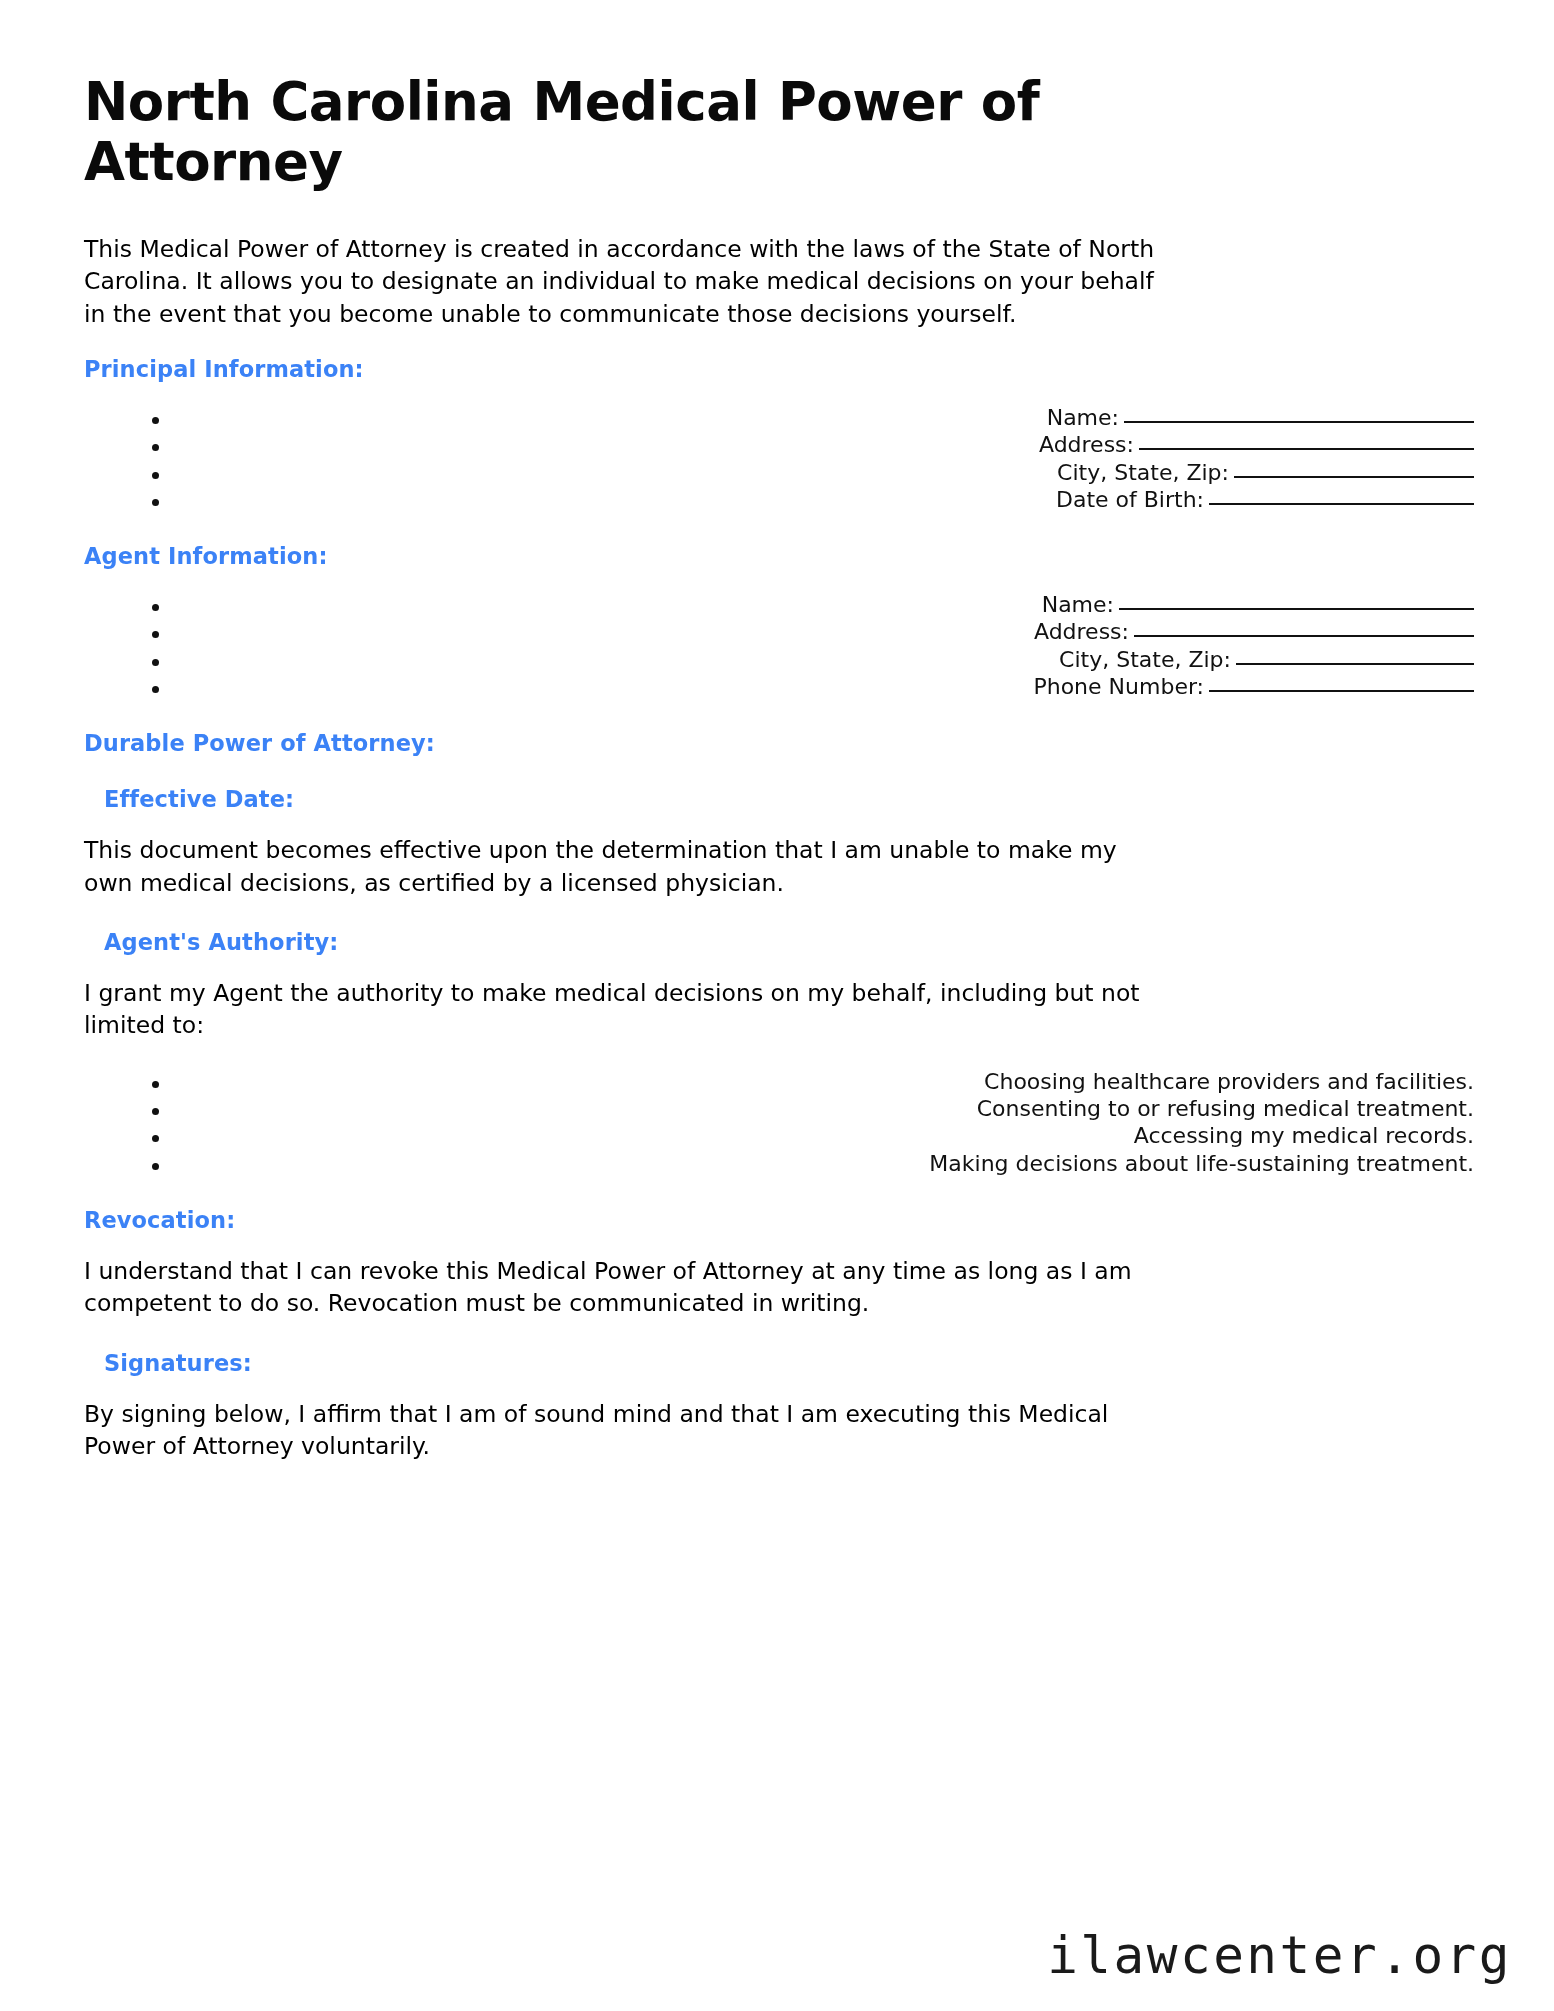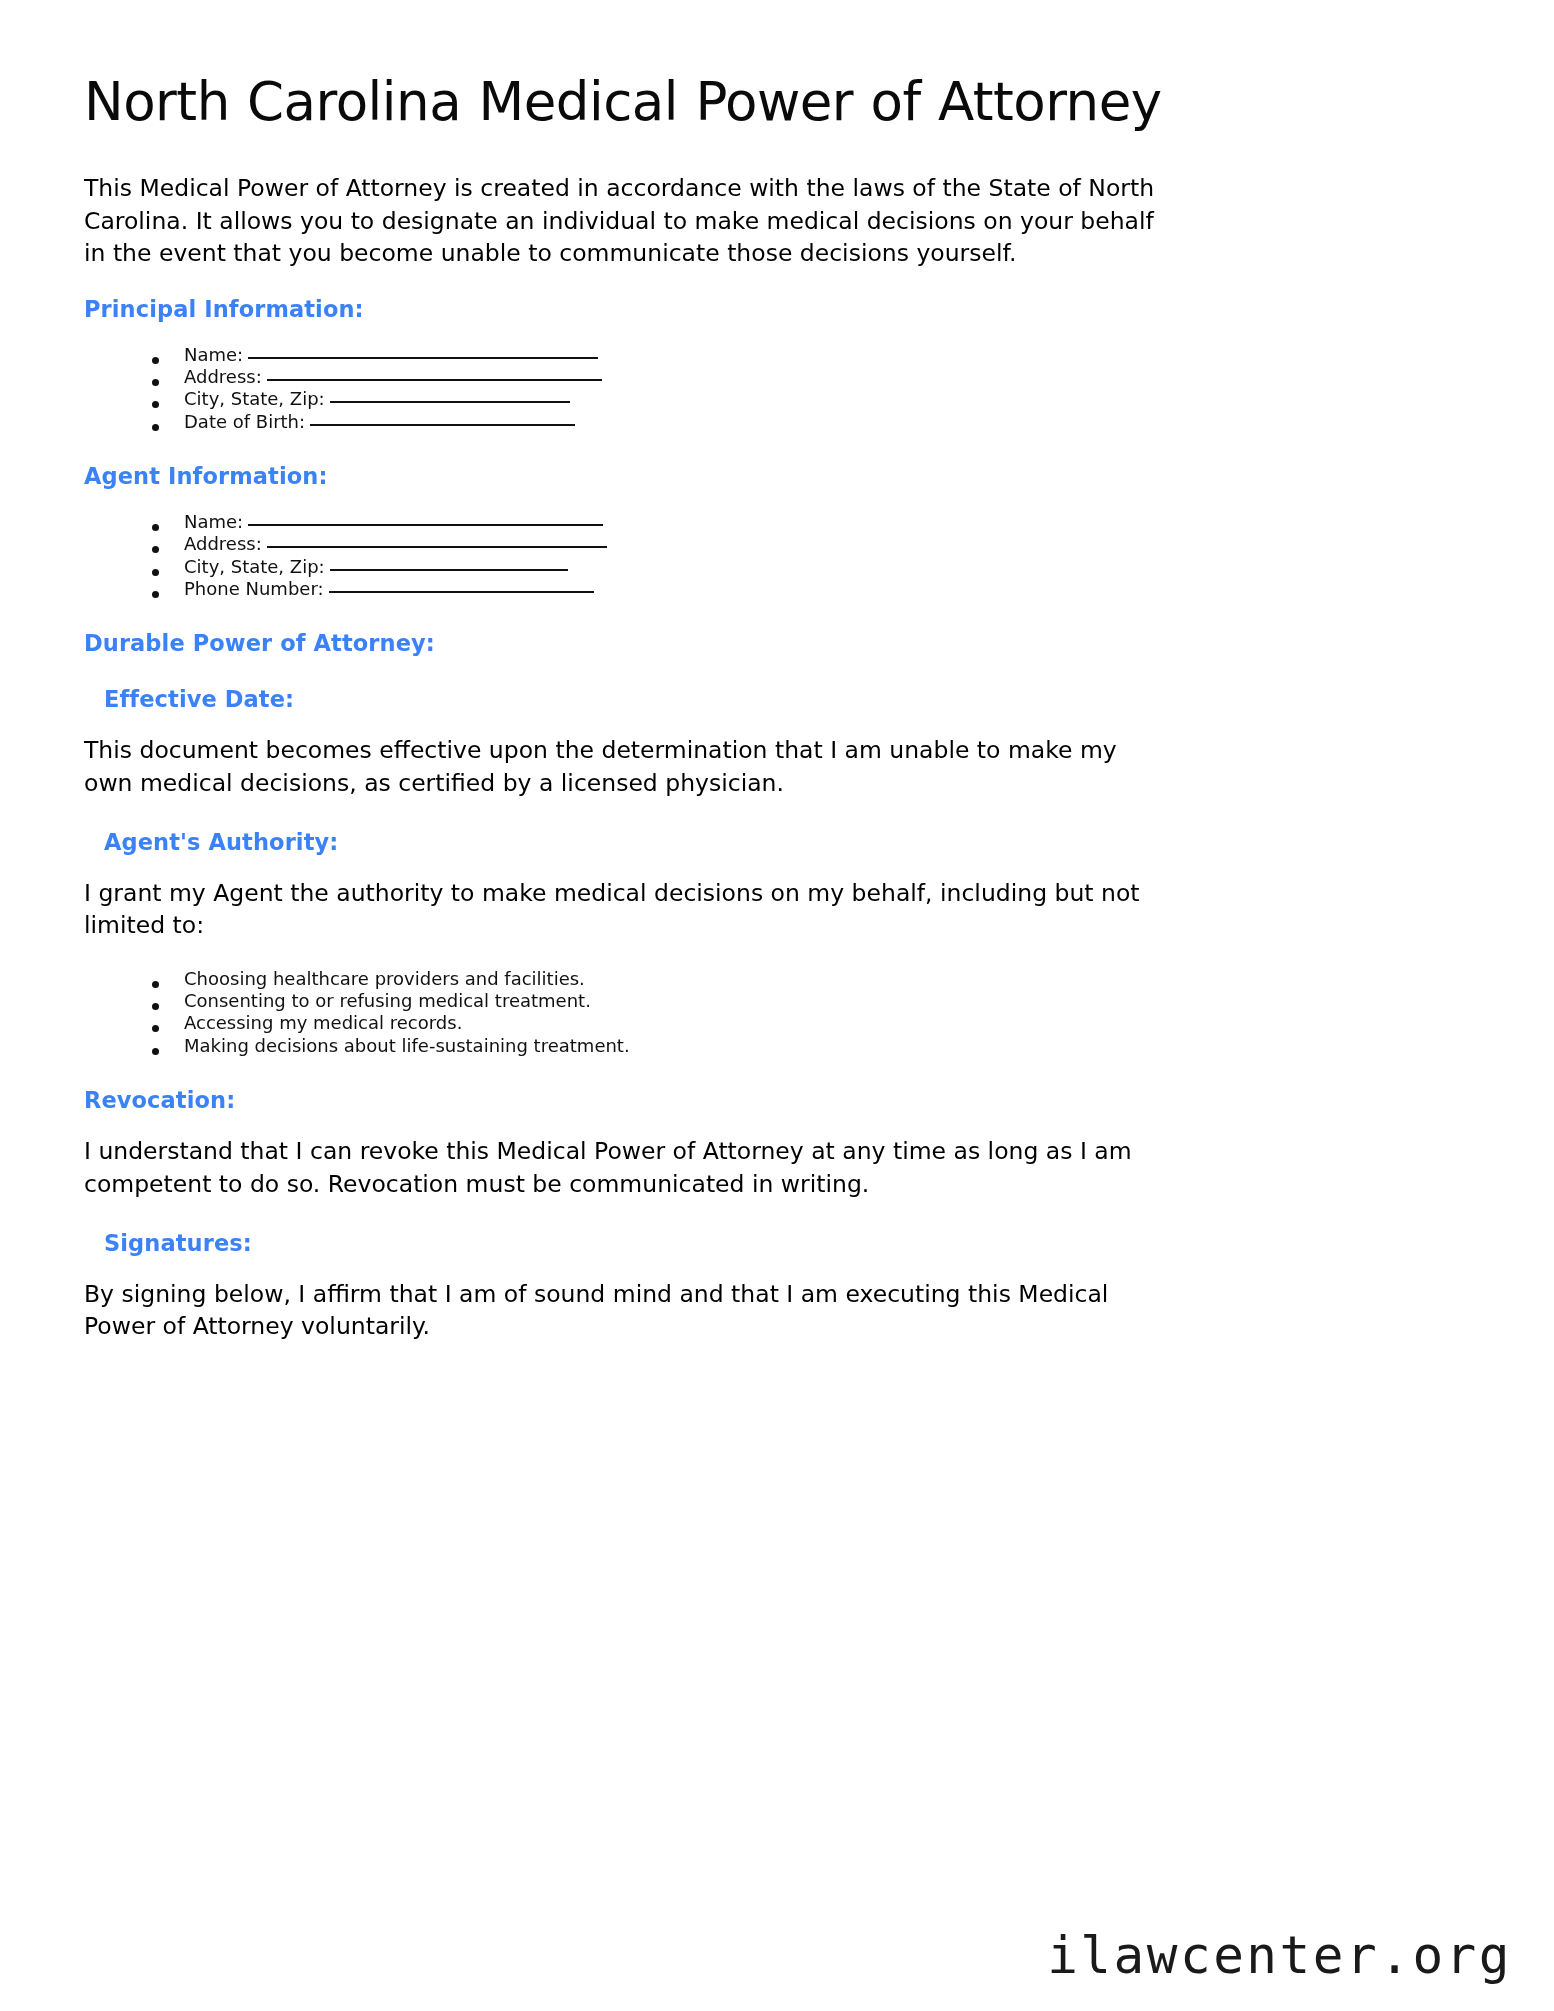--- a/index.html
+++ b/index.html
@@ -20,21 +20,21 @@
   .page {
     position: relative;
     width: 1554px;
     height: 2011px;
     padding: 72px 80px 0 84px;
     background: #ffffff;
   }
 
   .doc-title {
     font-family: "DejaVu Sans", sans-serif;
-    font-weight: normal;
+    font-weight: bold;
     font-size: 53px;
     line-height: 1.14;
     letter-spacing: -0.5px;
     color: #0a0a0a;
     max-width: 1110px;
     margin: 0 0 40px 0;
     word-spacing: 1px;
   }
 
   .body-text {
@@ -60,26 +60,27 @@
   }
 
   ul.bullet-list {
     list-style: none;
     margin: 0 0 30px 0;
     padding: 0;
   }
 
   ul.bullet-list li {
     position: relative;
-    font-size: 18px;
+    font-size: 22px;
     line-height: 1.24;
     color: #111111;
     padding-left: 58px;
     margin-left: 42px;
     white-space: nowrap;
+    text-align: right;
   }
 
   ul.bullet-list li::before {
     content: "";
     position: absolute;
     left: 26px;
     top: 13px;
     width: 7px;
     height: 7px;
     border-radius: 50%;

